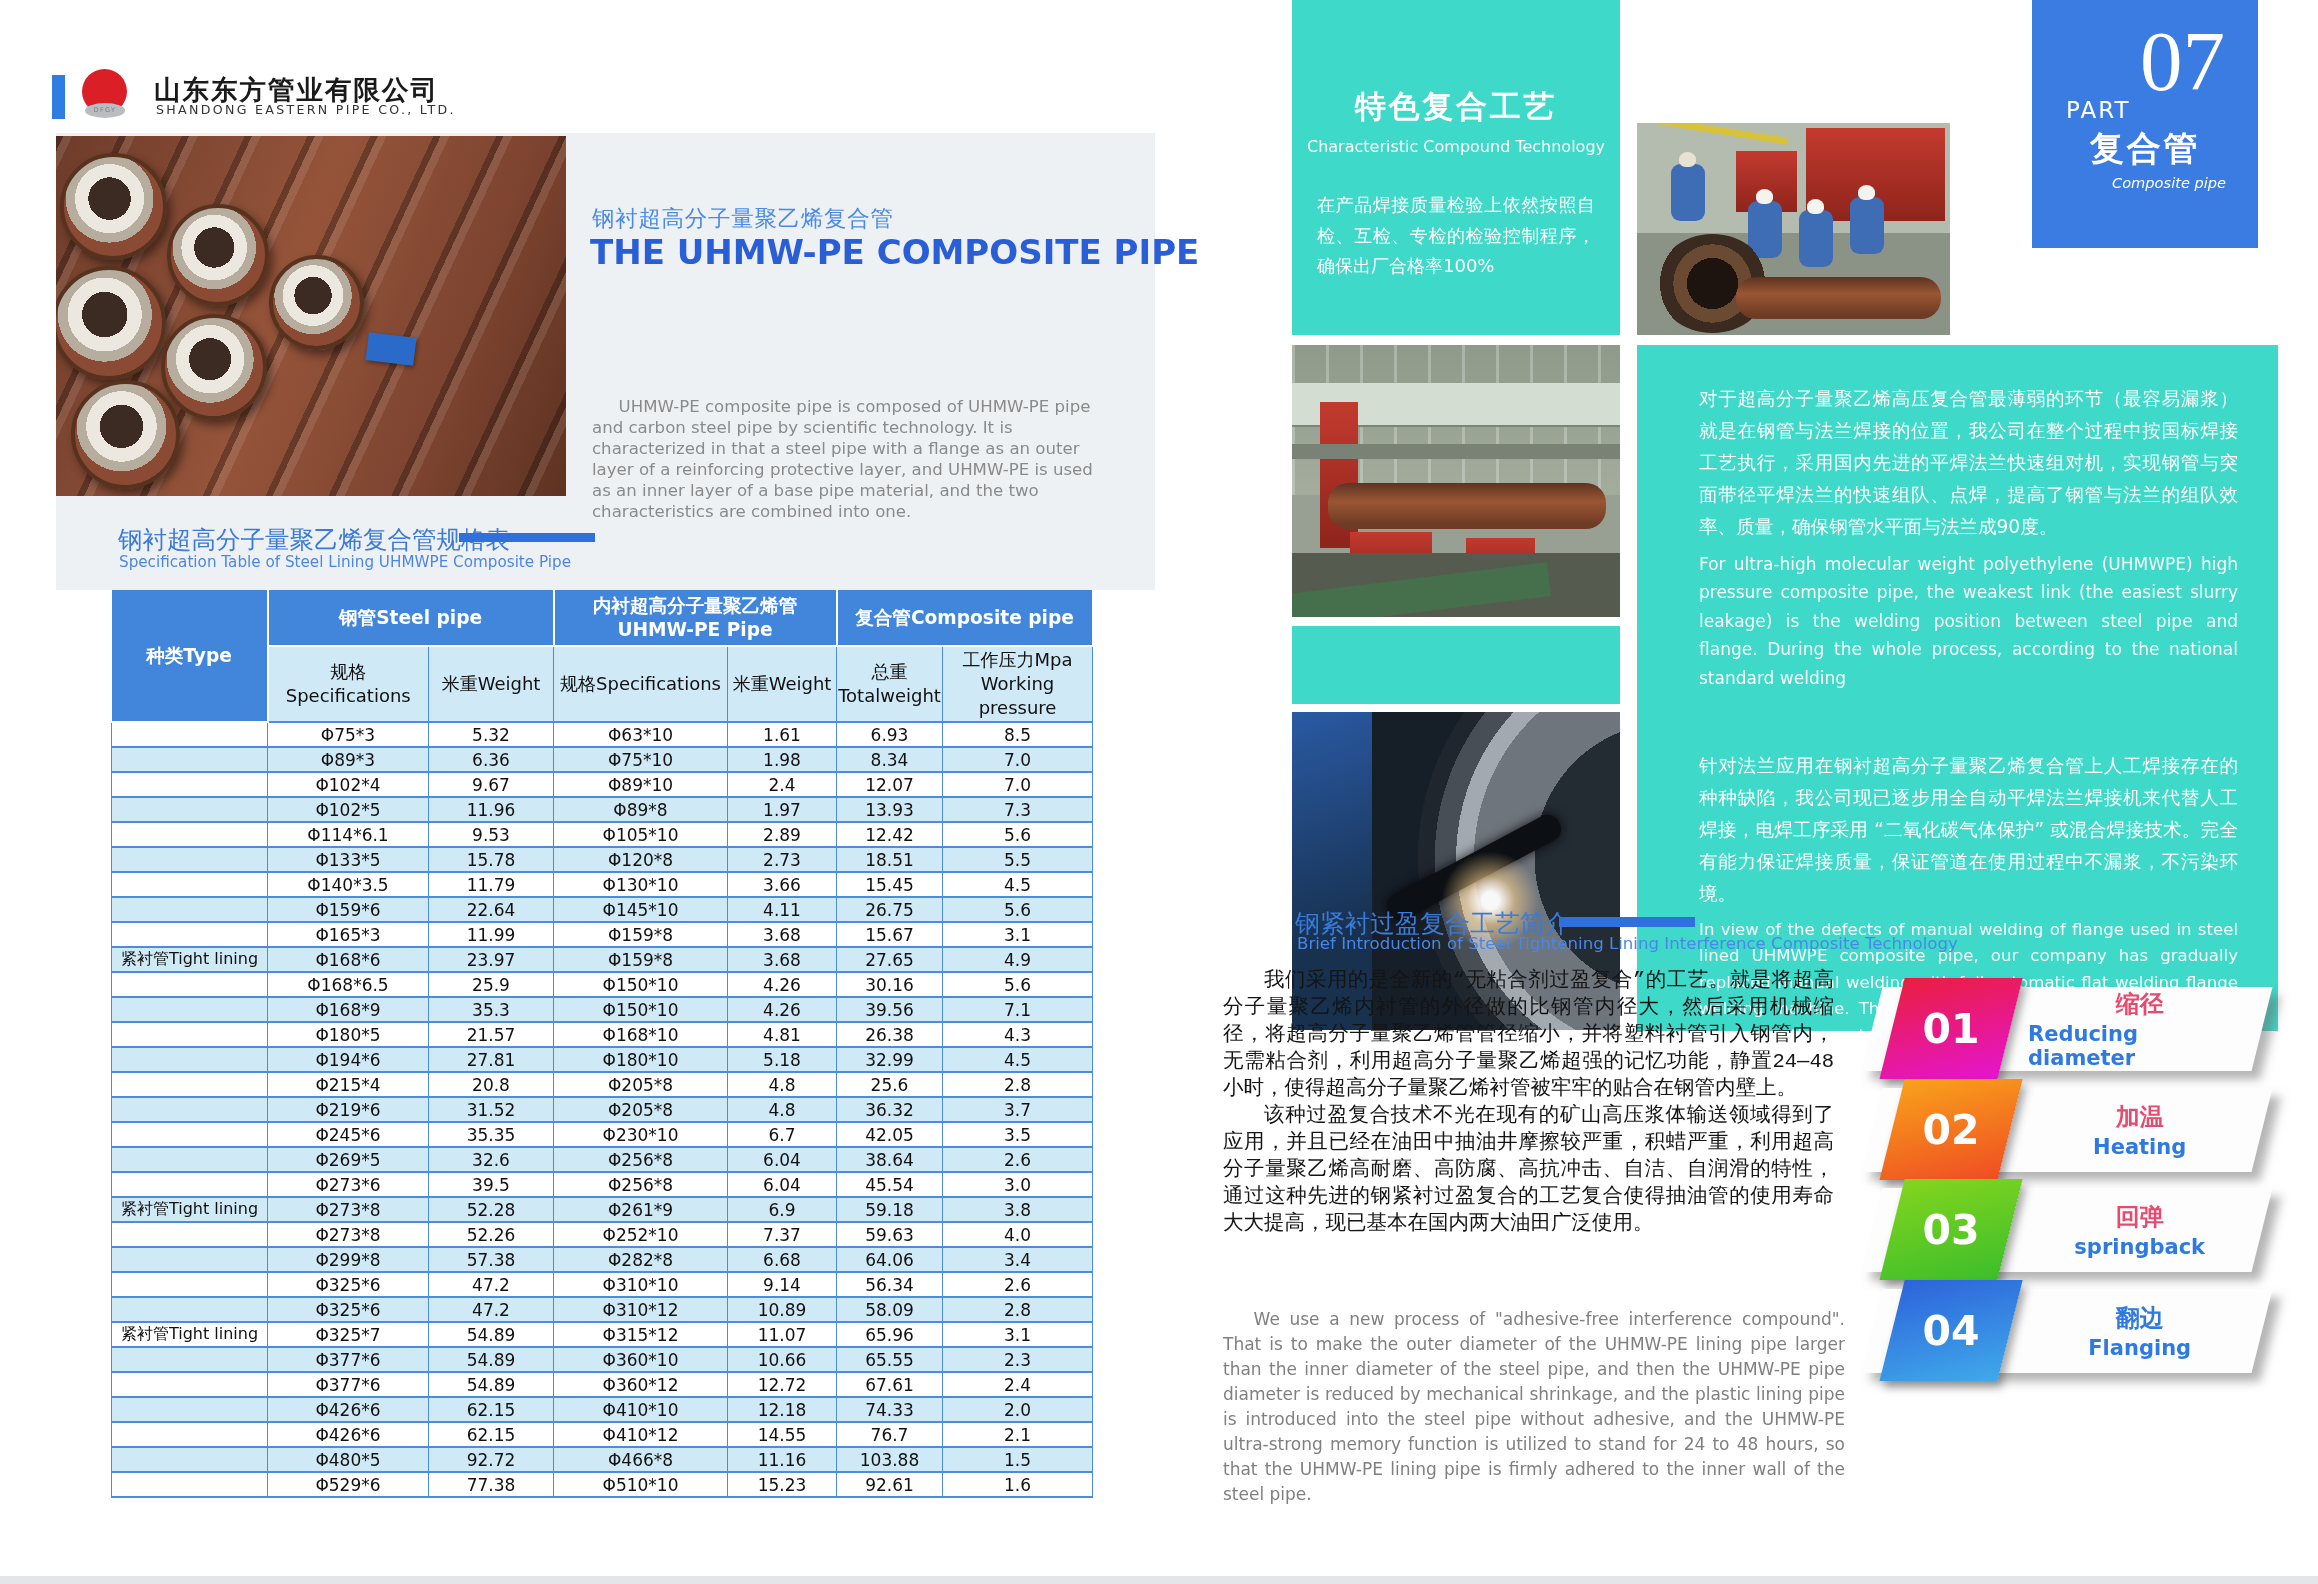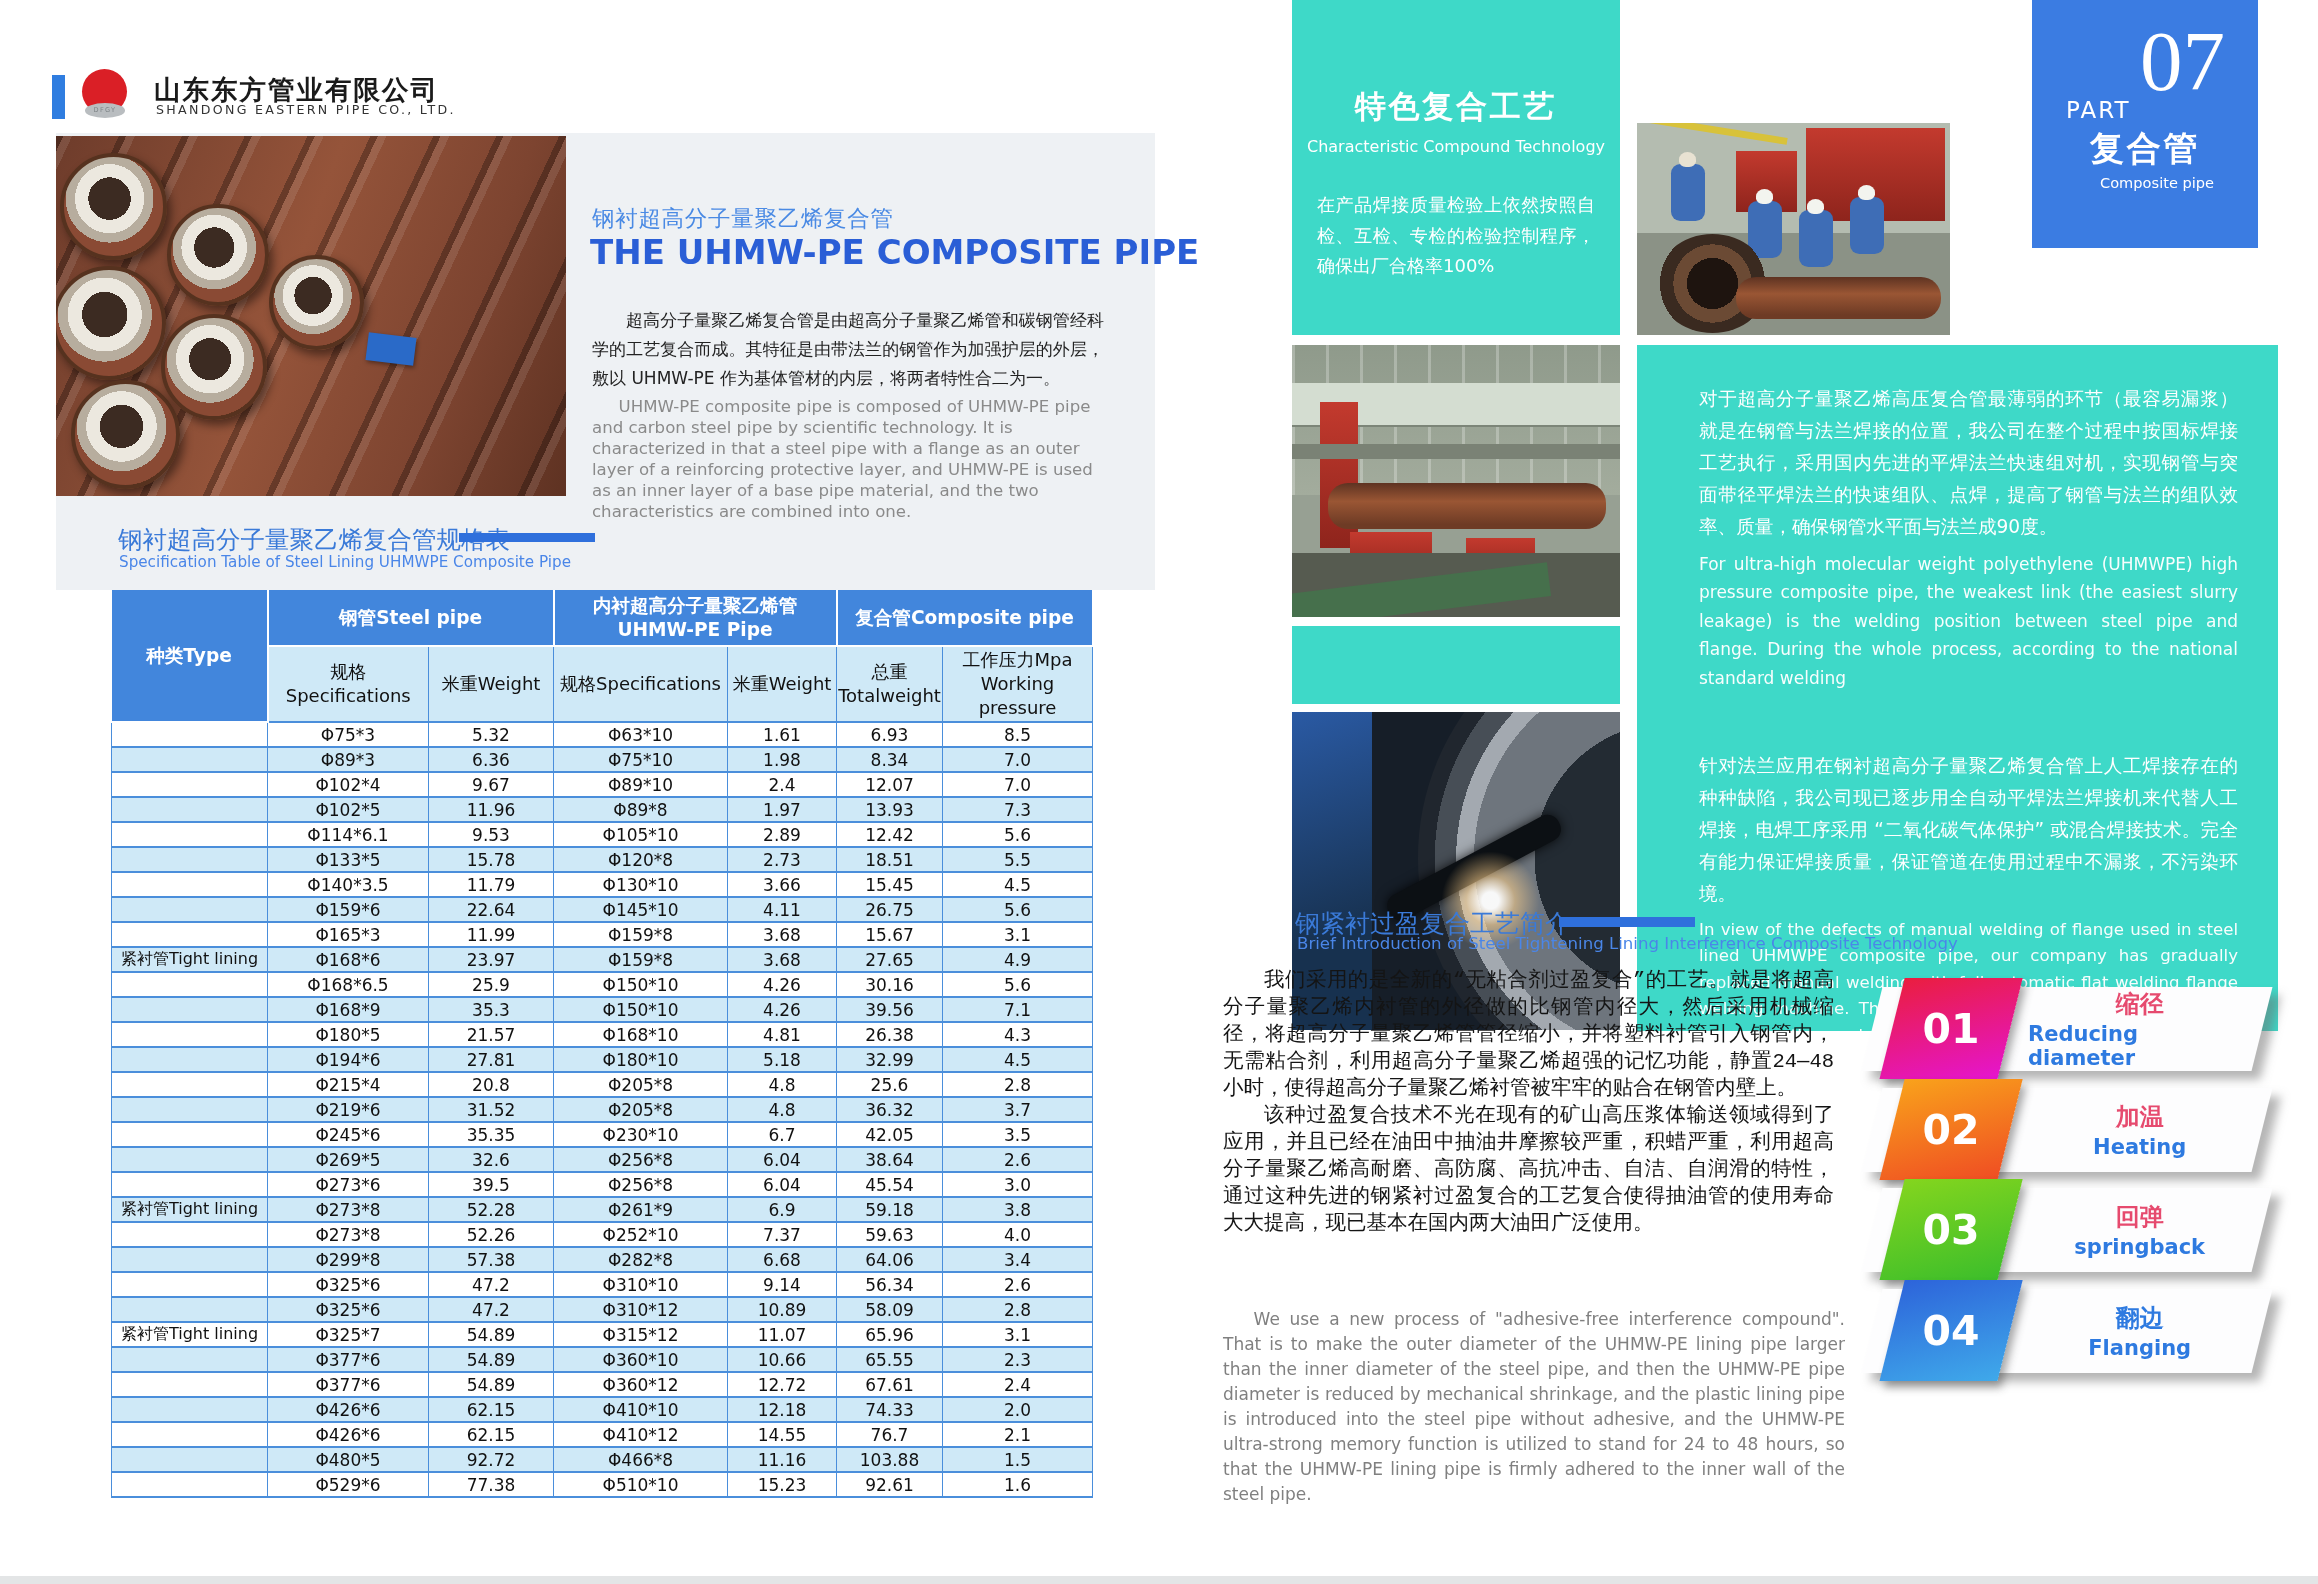--- a/index.html
+++ b/index.html
@@ -59,21 +59,21 @@
   #teal-header{left:1292px;top:0px;width:328px;height:335px;color:#fff;}
   #teal-header .t1{margin-top:86px;text-align:center;font-size:31px;font-weight:bold;letter-spacing:2.7px;}
   #teal-header .t2{margin-top:9.3px;text-align:center;font-size:16px;}
   #teal-header .t3{margin:34px 25px 0 25px;font-size:18px;line-height:30.5px;text-align:justify;}
 
   #part-box{left:2032px;top:0px;width:226px;height:248px;background:#3b7ce2;color:#fff;}
   #part-label{position:absolute;left:34px;top:97px;font-size:23px;letter-spacing:2px;}
   #part-number{position:absolute;left:108px;top:12px;font-size:85px;font-weight:400;
       font-family:"Liberation Serif","DejaVu Serif",serif;}
   #part-title-cn{position:absolute;left:58px;top:126px;font-size:34px;font-weight:bold;letter-spacing:2.7px;}
-  #part-title-en{position:absolute;left:68px;top:174px;font-size:14.6px;}
+  #part-title-en{position:absolute;left:80px;top:174px;font-size:14.6px;font-style:italic;}
 
   
   #workers-photo{left:1637px;top:123px;width:313px;height:212px;overflow:hidden;
       background:linear-gradient(#b4bcb0 0 52%,#8b9286 52% 100%);}
   #factory-photo{left:1292px;top:345px;width:328px;height:272px;overflow:hidden;background:#97a093;}
   #teal-strip{left:1292px;top:626px;width:328px;height:78px;}
   #welding-photo{left:1292px;top:712px;width:328px;height:318px;overflow:hidden;background:#161e28;}
 
   .worker{position:absolute;width:34px;height:57px;border-radius:9.3px;background:#3e6db6;}
   .helmet{position:absolute;width:17px;height:14.6px;border-radius:50% 50% 40% 40%;background:#f3f4ef;}
@@ -153,21 +153,20 @@
     <div class="flange" style="left:-4px;top:130px;width:106px;height:106px;"></div>
     <div class="flange" style="left:14.6px;top:244px;width:101px;height:101px;"></div>
     <div class="flange" style="left:111px;top:68px;width:94px;height:94px;"></div>
     <div class="flange" style="left:105px;top:178px;width:98px;height:98px;"></div>
     <div class="flange" style="left:213px;top:119px;width:87px;height:87px;"></div>
     <div class="pipe-tag" style="left:311px;top:199px;width:48px;height:28px;"></div>
   </div>
 
   <div id="intro-title-cn" class="abs">钢衬超高分子量聚乙烯复合管</div>
   <div id="intro-title-en" class="abs">THE UHMW-PE COMPOSITE PIPE</div>
-  <div id="intro-cn" class="abs">超高分子量聚乙烯复合管是由超高分子量聚乙烯管和碳钢管经科学的工艺复合而成。其特征是由带法兰的钢管作为加强护层的外层，敷以 UHMW-PE 作为基体管材的内层，将两者特性合二为一。</div>
   <div id="intro-en" class="abs">UHMW-PE composite pipe is composed of UHMW-PE pipe and carbon steel pipe by scientific technology. It is characterized in that a steel pipe with a flange as an outer layer of a reinforcing protective layer, and UHMW-PE is used as an inner layer of a base pipe material, and the two characteristics are combined into one.</div>
 
   <div id="table-title-cn" class="abs">钢衬超高分子量聚乙烯复合管规格表</div>
   <div id="table-title-bar" class="abs"></div>
   <div id="table-title-en" class="abs">Specification Table of Steel Lining UHMWPE Composite Pipe</div>
 
   <table id="spec-table" class="abs">
     <colgroup>
       <col style="width:156px">
         <col style="width:161px">

